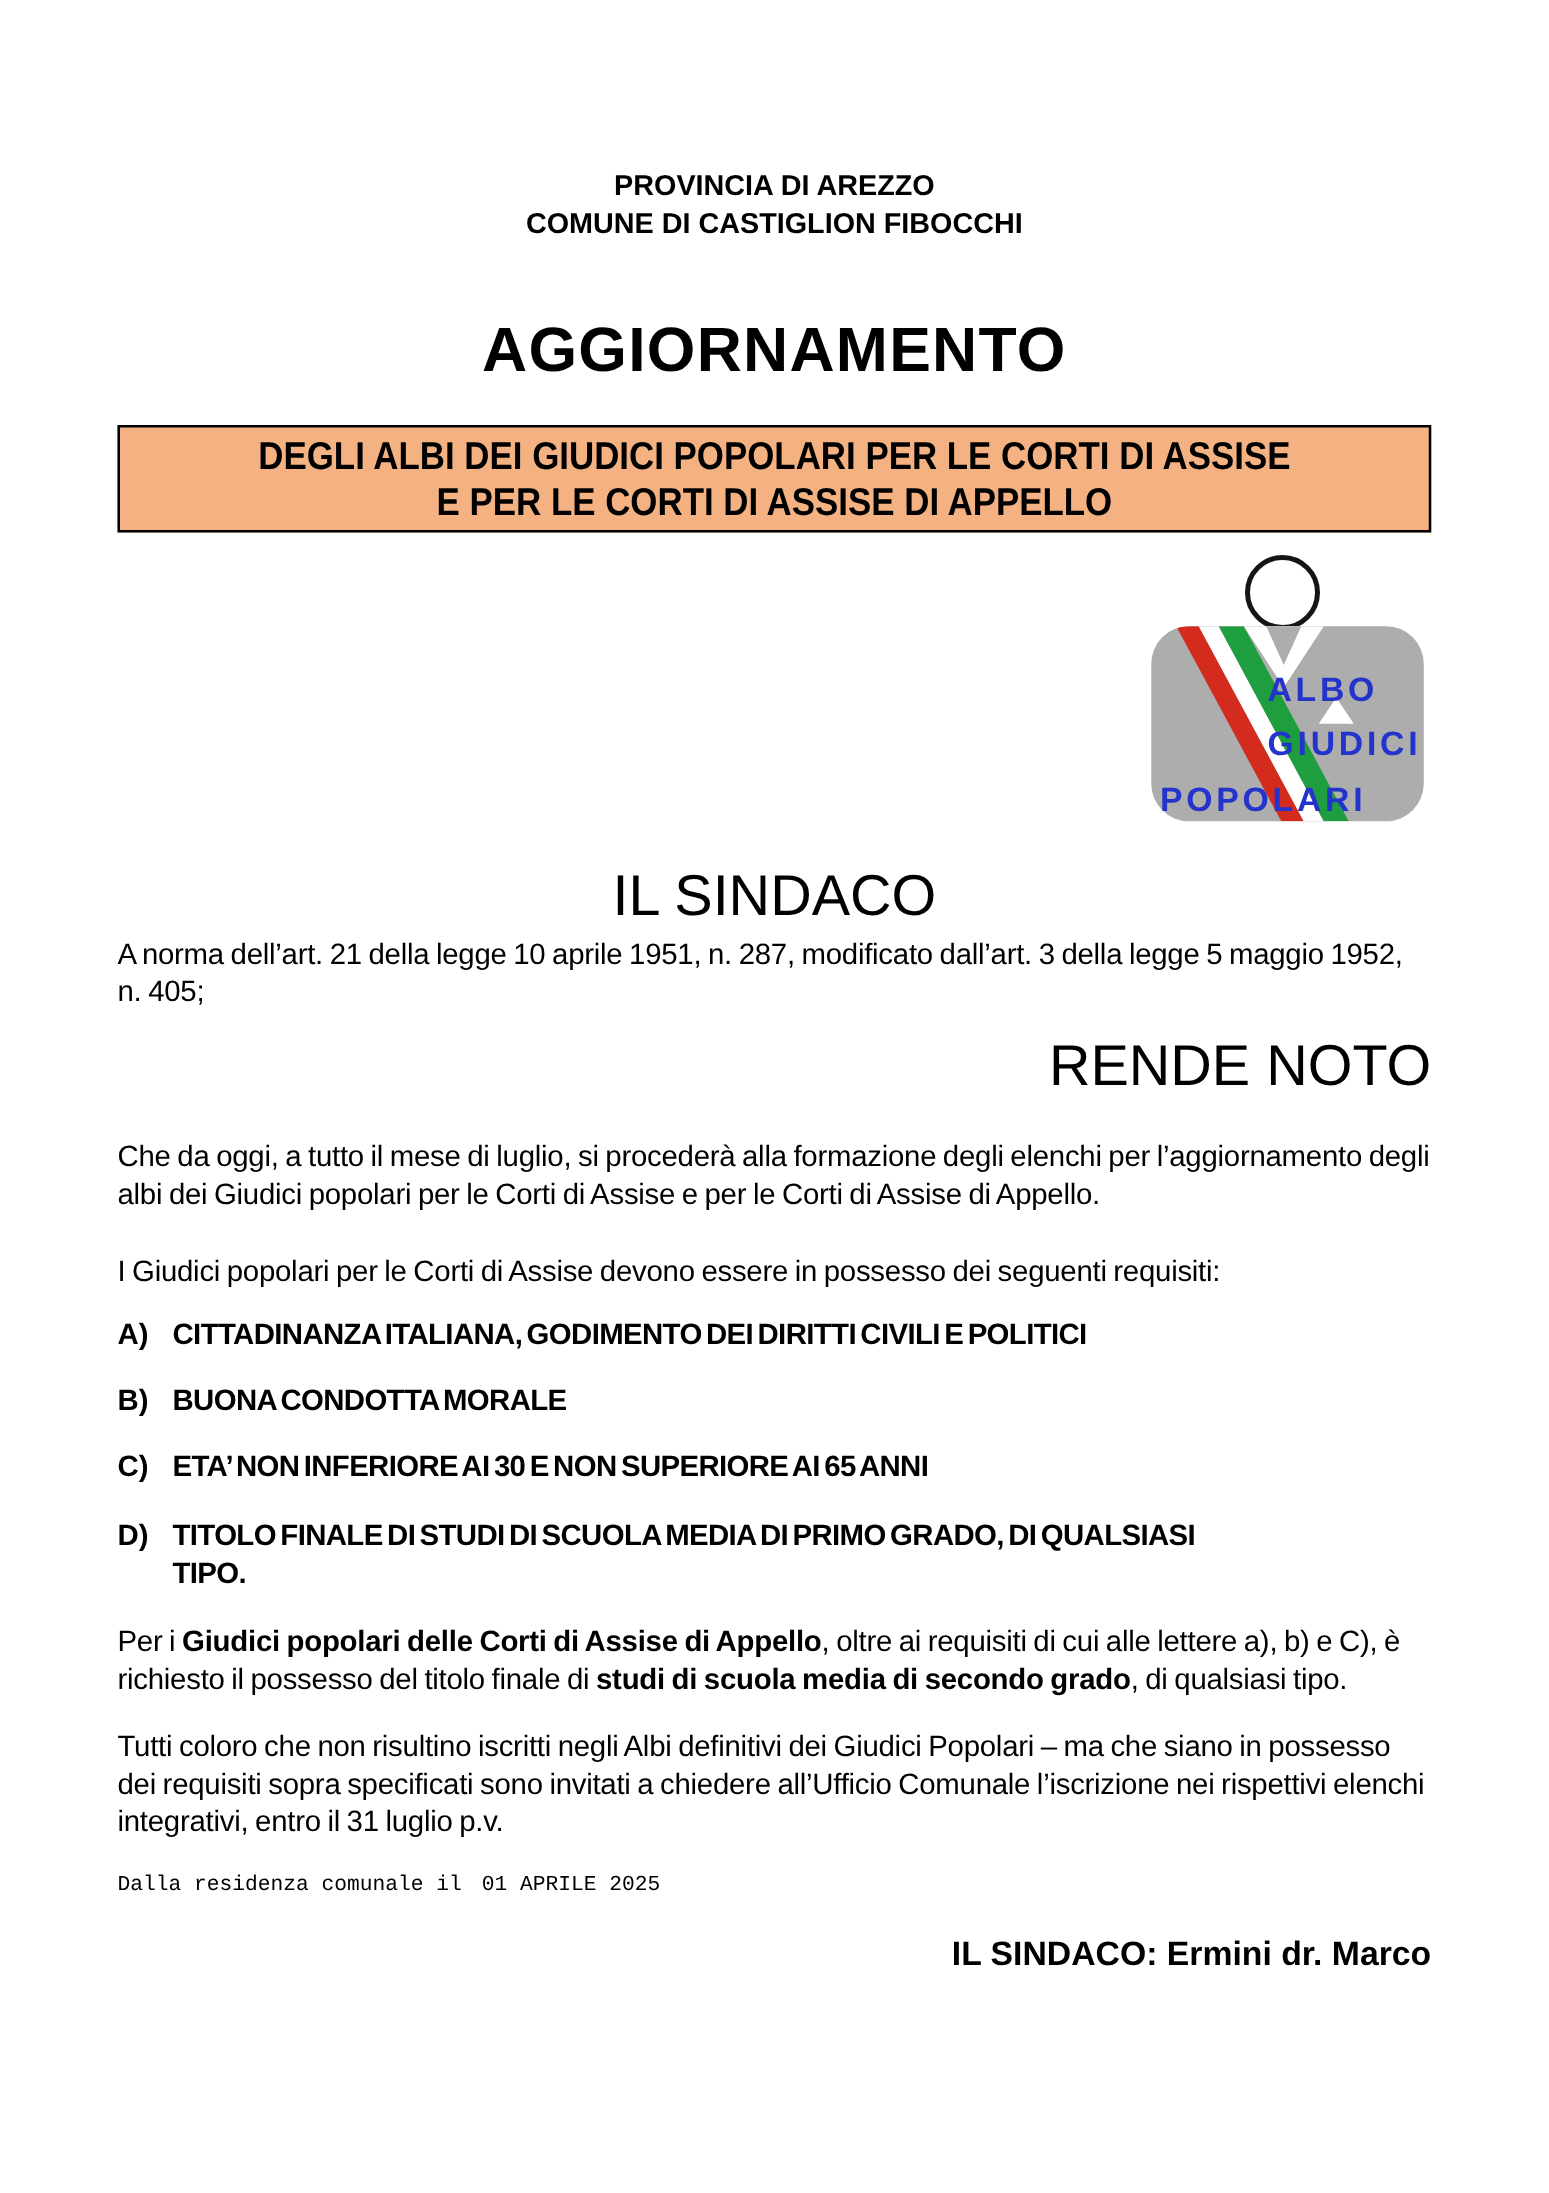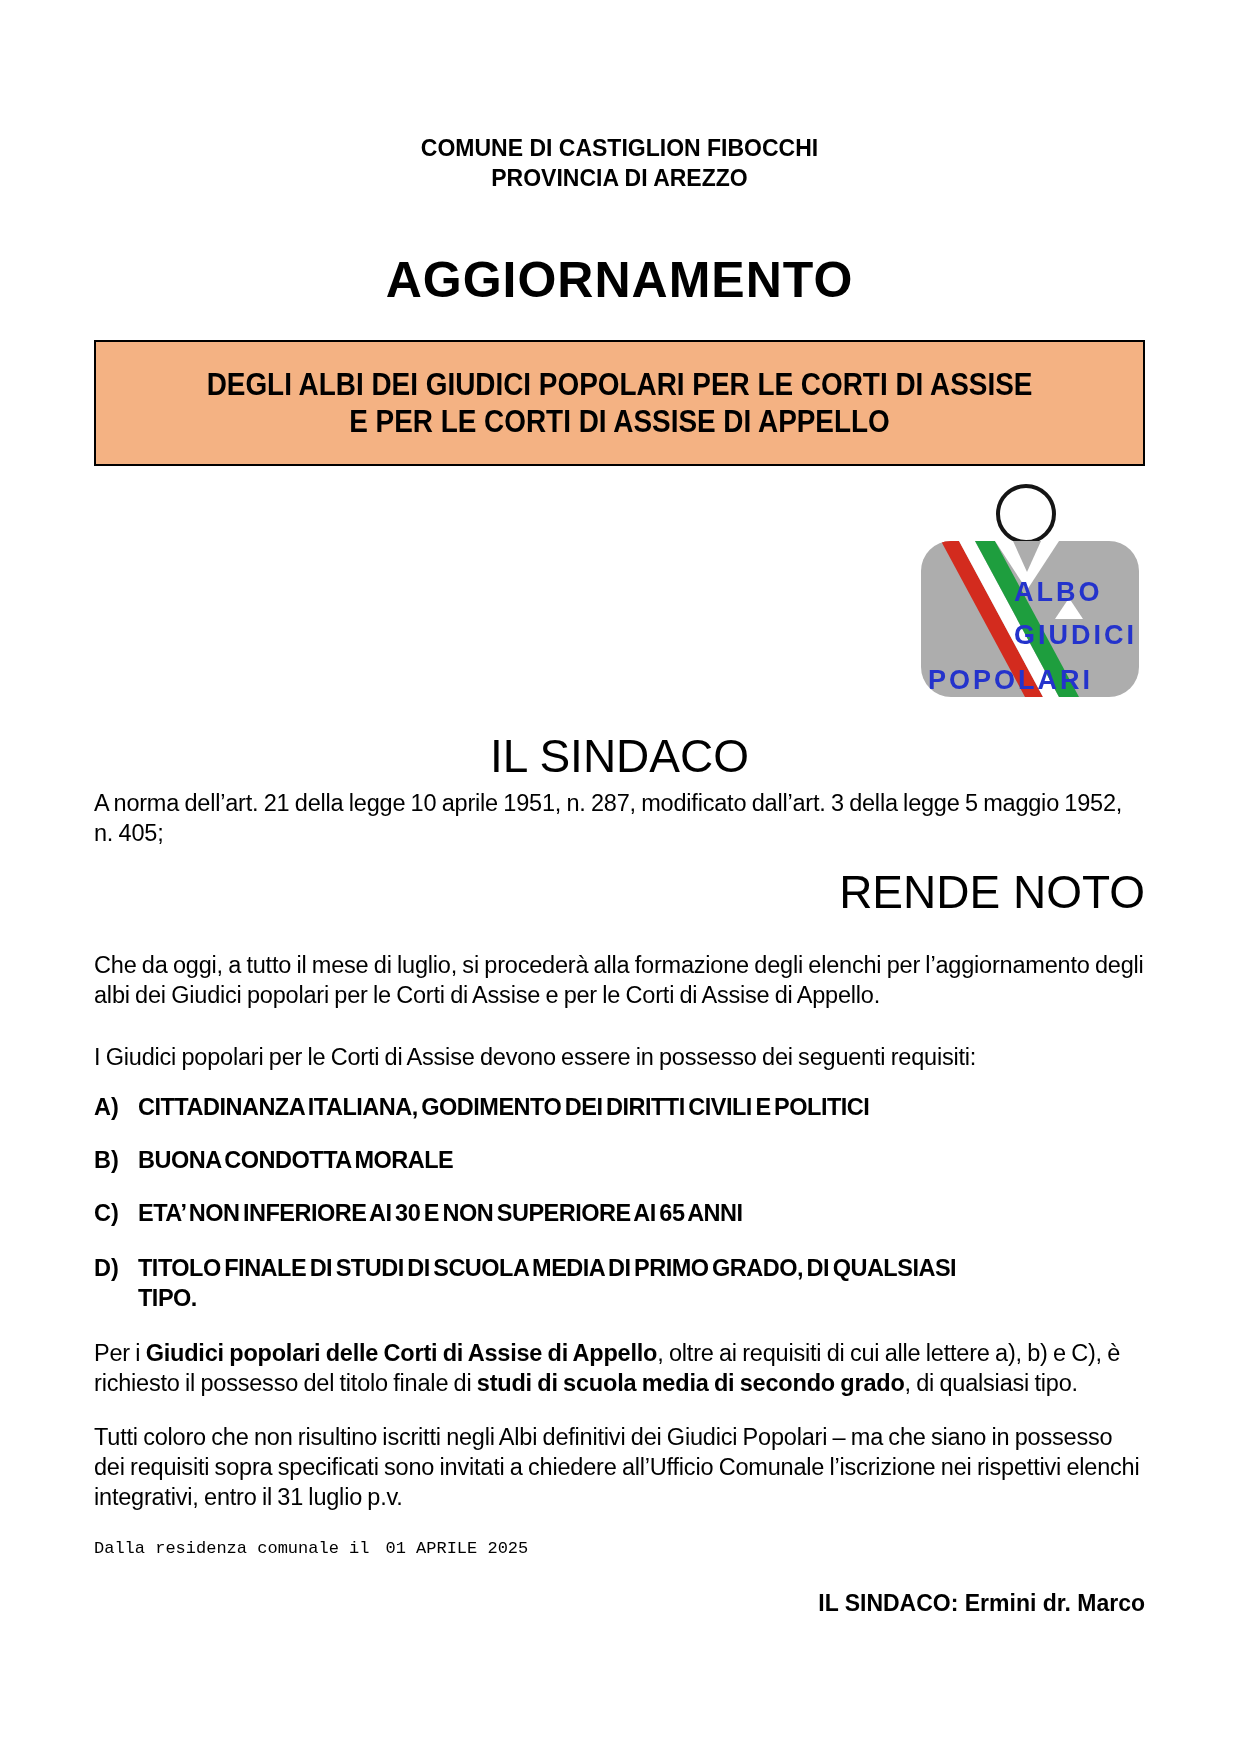--- a/index.html
+++ b/index.html
@@ -31,21 +31,21 @@
     text-align: center;
     font-weight: bold;
     font-size: 50px;
     line-height: 55px;
     letter-spacing: 1px;
   }
   .banner {
     margin-top: 32px;
     border: 2px solid var(--banner-border, #000000);
     background: var(--banner-bg, #F4B283);
-    padding: 24px 0;
+    padding: 4px 0;
     text-align: center;
   }
   .banner-line {
     font-weight: bold;
     font-size: 31px;
     line-height: 37px;
     white-space: nowrap;
     transform: scaleX(0.9);
     transform-origin: center center;
   }
@@ -101,39 +101,39 @@
     margin-top: 22px;
     font-size: 17px;
     line-height: 30px;
     font-family: Liberation Mono, monospace;
   }
   .date-value { margin-left: 16px; }
   .signature-line {
     margin-top: 24px;
     text-align: right;
     font-weight: bold;
-    font-size: 23px;
+    font-size: 27px;
     line-height: 30px;
   }
   .logo-svg text {
     font-family: "Liberation Sans", sans-serif;
     font-weight: bold;
     font-size: 27px;
     letter-spacing: 3px;
   }
 </style>
 </head>
 <body>
 
 <div class="sheet">
   <div class="content">
 
     <div class="doc-header">
+      <div>PROVINCIA DI AREZZO</div>
       <div>COMUNE DI CASTIGLION FIBOCCHI</div>
-      <div>PROVINCIA DI AREZZO</div>
     </div>
 
     <div class="main-title">AGGIORNAMENTO</div>
 
     <div class="banner">
       <div class="banner-line">DEGLI ALBI DEI GIUDICI POPOLARI PER LE CORTI DI ASSISE</div>
       <div class="banner-line">E PER LE CORTI DI ASSISE DI APPELLO</div>
     </div>
 
     <div class="logo-wrap">

